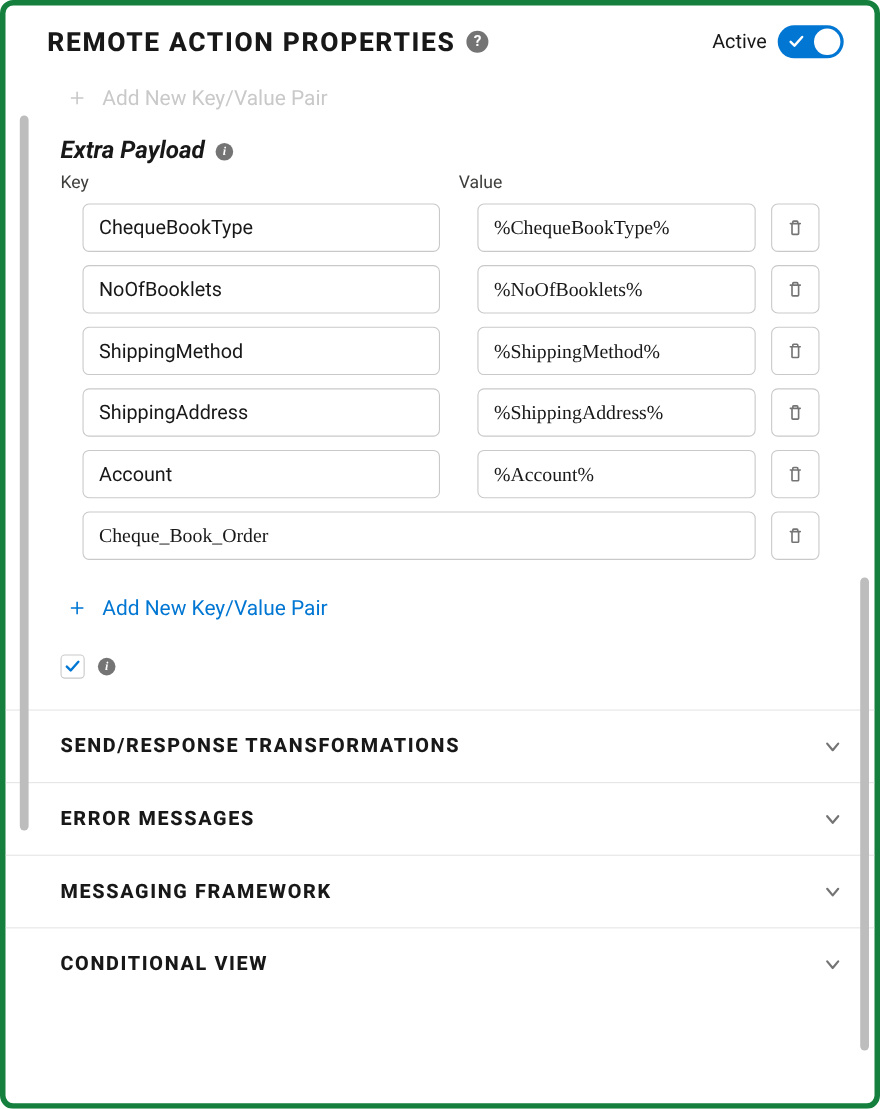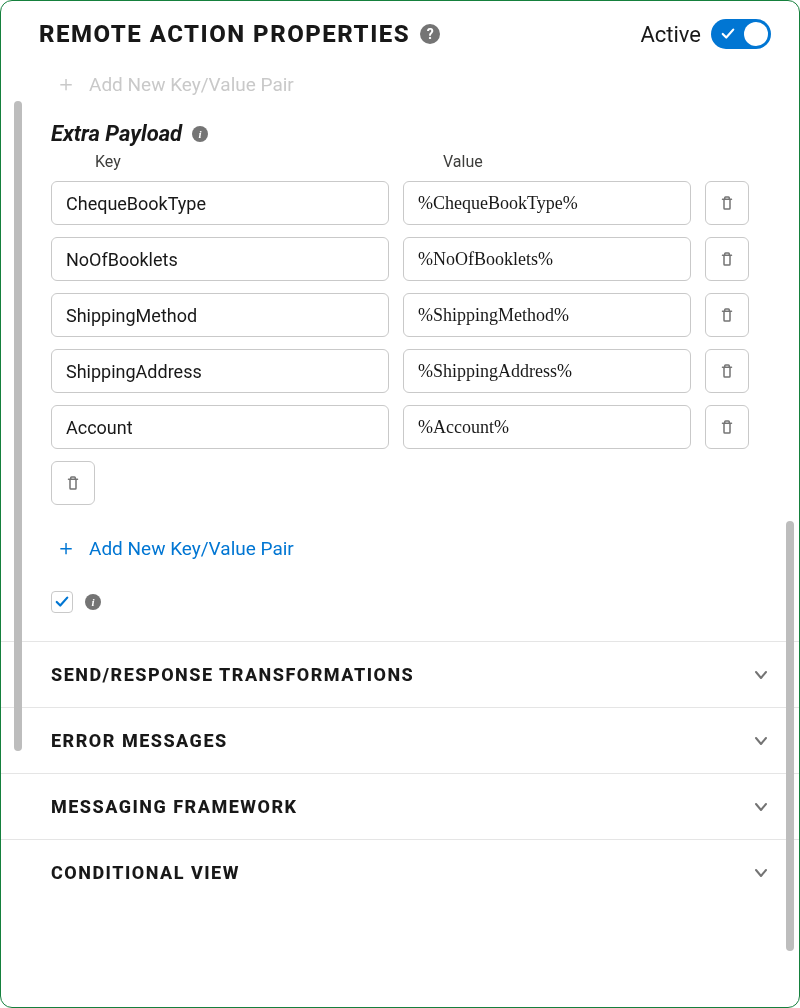--- a/index.html
+++ b/index.html
@@ -5,21 +5,21 @@
     * { box-sizing: border-box; margin: 0; padding: 0; }
     body {
       font-family: -apple-system, BlinkMacSystemFont, "Segoe UI", Roboto, Helvetica, Arial, sans-serif;
       background: #fff;
       width: 800px;
       height: 1008px;
       overflow: hidden;
       position: relative;
     }
     .outer {
-      border: 1px solid #15803d;
+      border: 5px solid #15803d;
       border-radius: 12px;
       width: 800px;
       height: 1008px;
       overflow: hidden;
       background: #fff;
       position: relative;
     }
     .scrollbar-left, .scrollbar-right {
       position: absolute;
       width: 8px;
@@ -43,21 +43,21 @@
       padding: 18px 28px 12px 38px;
     }
     .title-group { display: flex; align-items: center; gap: 10px; }
     .title {
       font-size: 24px;
       font-weight: 800;
       letter-spacing: 1.5px;
       color: #181818;
     }
     .active-group { display: flex; align-items: center; gap: 10px; }
-    .active-label { font-size: 22px; color: #181818; }
+    .active-label { font-size: 18px; color: #181818; }
     .toggle {
       width: 60px;
       height: 30px;
       background: #0176d3;
       border-radius: 15px;
       position: relative;
       cursor: pointer;
     }
     .toggle-check {
       position: absolute;
@@ -90,37 +90,38 @@
       font-family: Georgia, serif;
     }
     .body-content { padding: 0 0 0 50px; }
     .add-row-disabled {
       display: flex; align-items: center; gap: 12px;
       color: #c9c9c9; font-size: 19px; padding: 8px 0 22px 4px;
     }
     .add-row-disabled .plus { font-size: 22px; font-weight: 300; }
     .section-label-row { display: flex; align-items: center; gap: 10px; margin-bottom: 6px; }
     .section-label { font-size: 22px; font-weight: 700; color: #181818; font-style: italic; }
-    .col-headers { display: flex; gap: 10px; margin-bottom: 4px; padding-right: 50px; margin-left: 44px; }
+    .col-headers { display: flex; gap: 24px; margin-bottom: 4px; padding-right: 50px; }
     .col-header { font-size: 16px; color: #3e3e3c; }
     .col-key { width: 338px; }
     .col-value { flex: 1; }
     .kv-row {
       display: flex; gap: 14px; align-items: center;
       padding: 6px 50px 6px 0;
     }
     .kv-input {
       height: 44px;
       border: 1px solid #c9c9c9;
       border-radius: 6px;
       padding: 0 14px;
       font-size: 18px;
       color: #181818;
       background: #fff;
       font-family: inherit;
+      margin-left: 20px;
     }
     .kv-input.key { width: 338px; }
     .kv-input.value { flex: 1; font-family: Liberation Serif, serif; }
     .trash-btn {
       width: 44px; height: 44px;
       border: 1px solid #c9c9c9;
       border-radius: 6px;
       background: #fff;
       display: flex; align-items: center; justify-content: center;
       cursor: pointer;
@@ -245,20 +246,21 @@
         <div class="kv-row">
           <input class="kv-input key" value="Account" style="">
           <input class="kv-input value" value="%Account%" style="">
           <div class="trash-btn">
             <svg class="trash-icon" viewBox="0 0 24 24">
               <path d="M6 7h12M9 7V5a1 1 0 011-1h4a1 1 0 011 1v2M8 7v12a1 1 0 001 1h6a1 1 0 001-1V7" stroke="#747474" stroke-width="2" fill="none" stroke-linecap="round" stroke-linejoin="round"></path>
             </svg>
           </div>
         </div>
         <div class="kv-row">
+          <input class="kv-input value" value="Cheque_Book_Order" style="">
           <div class="trash-btn">
             <svg class="trash-icon" viewBox="0 0 24 24">
               <path d="M6 7h12M9 7V5a1 1 0 011-1h4a1 1 0 011 1v2M8 7v12a1 1 0 001 1h6a1 1 0 001-1V7" stroke="#747474" stroke-width="2" fill="none" stroke-linecap="round" stroke-linejoin="round"></path>
             </svg>
           </div>
         </div>
       </div>
 
     <div class="add-row-link">
       <span class="plus">＋</span>

